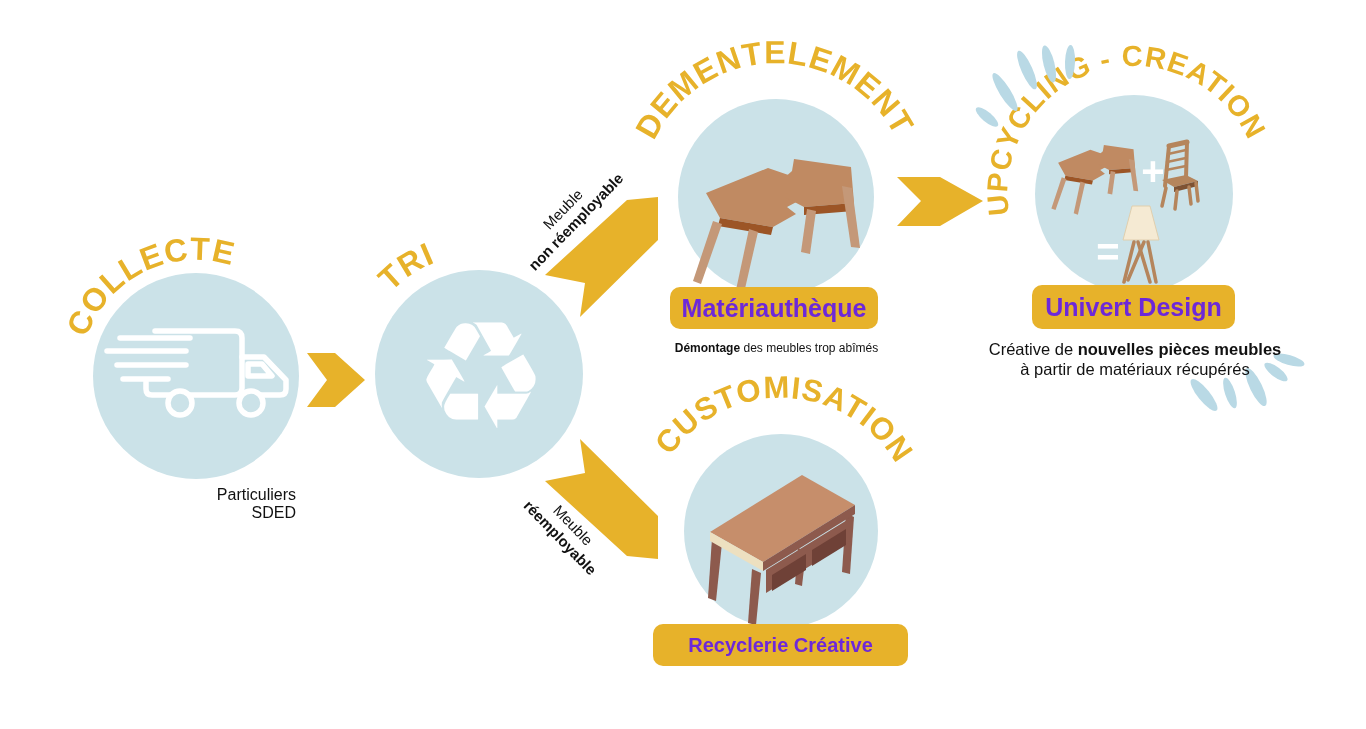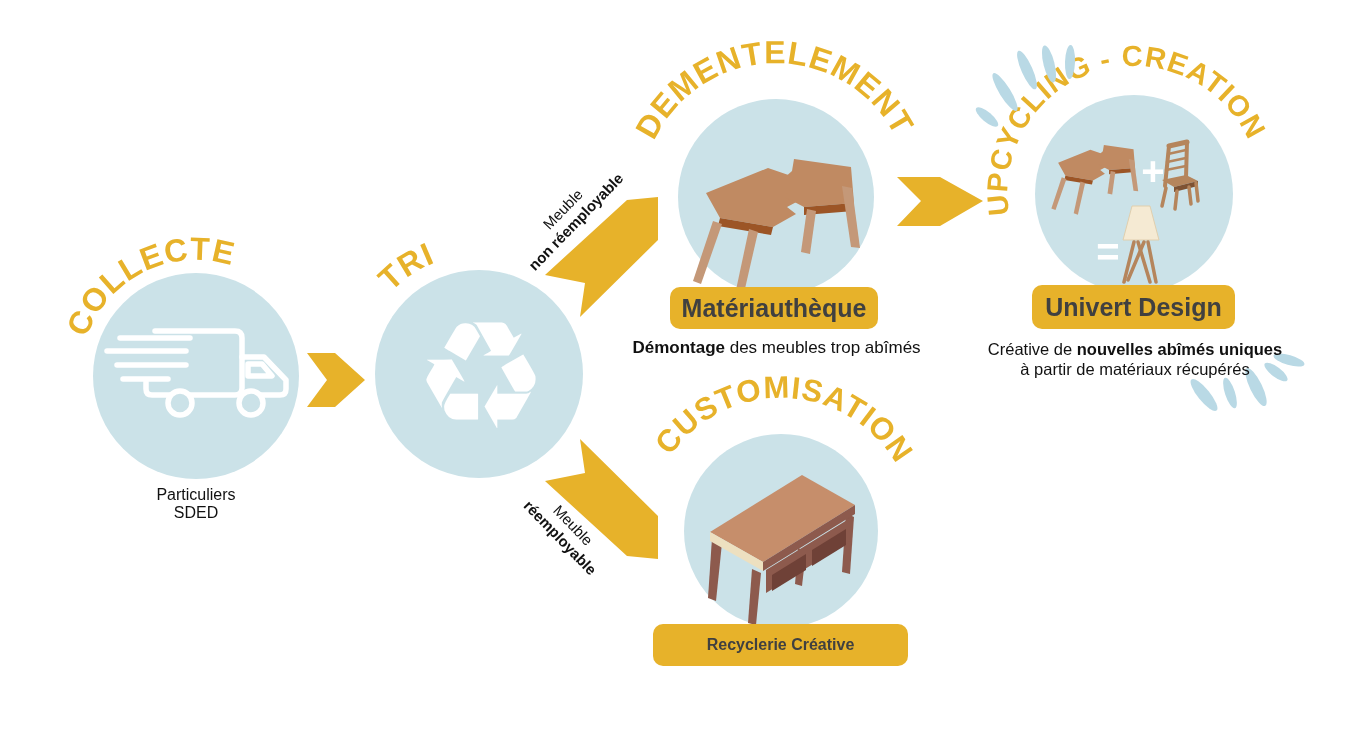--- a/index.html
+++ b/index.html
@@ -7,29 +7,29 @@
     position:relative;width:1366px;height:729px;overflow:hidden;background:#ffffff;
     font-family:"Liberation Sans",sans-serif;color:#111111;
   }
   #scene{position:absolute;left:0;top:0;}
   .curved-title{
     font-family:"Liberation Sans",sans-serif;
     font-weight:700;letter-spacing:1px;fill:#E7B22A;
   }
   .badge{
     position:absolute;display:flex;align-items:center;justify-content:center;
-    background:#E7B22A;color:#404040;font-weight:700;border-radius:10px;
+    background:#E7B22A;color:#6d28d9;font-weight:700;border-radius:10px;
     white-space:nowrap;
   }
   .badge.materiautheque{left:670px;top:287px;width:208px;height:42px;font-size:25px;}
   .badge.univert{left:1032px;top:285px;width:203px;height:44px;font-size:25px;}
-  .badge.recyclerie{left:653px;top:624px;width:255px;height:42px;font-size:16px;}
-  .desc{position:absolute;text-align:center;font-size:17px;line-height:20px;color:#111111;}
+  .badge.recyclerie{left:653px;top:624px;width:255px;height:42px;font-size:20px;}
+  .desc{position:absolute;text-align:center;font-size:12px;line-height:20px;color:#111111;}
   .desc b{font-weight:700;}
-  .caption{position:absolute;text-align:center;font-size:16px;line-height:18px;color:#111111;}
+  .caption{position:absolute;text-align:right;font-size:16px;line-height:18px;color:#111111;}
   .branch-label{
     position:absolute;width:160px;height:40px;text-align:center;
     font-size:15px;line-height:18px;color:#111111;white-space:nowrap;
   }
   .branch-label .l2{font-weight:700;}
   .branch-label.upper{left:491px;top:197px;transform:rotate(-46deg);}
   .branch-label.lower{left:485px;top:513px;transform:rotate(46deg);}
 </style>
 </head>
 <body>
@@ -169,21 +169,21 @@
   <div class="caption" style="left:96px;top:486px;width:200px;">
     <div>Particuliers</div>
     <div>SDED</div>
   </div>
 
   <div class="desc" style="left:584px;top:338px;width:385px;">
     <div><b>Démontage</b><span> des meubles trop abîmés</span></div>
   </div>
 
   <div class="desc" style="left:964px;top:339px;width:342px;font-size:16.5px;">
-    <div><span>Créative de </span><b>nouvelles abîmés uniques</b></div>
+    <div><span>Créative de </span><b>nouvelles pièces meubles</b></div>
     <div>à partir de matériaux récupérés</div>
   </div>
 
 
   <div class="branch-label upper">
     <div class="l1">Meuble</div>
     <div class="l2">non réemployable</div>
   </div>
   <div class="branch-label lower">
     <div class="l1">Meuble</div>

